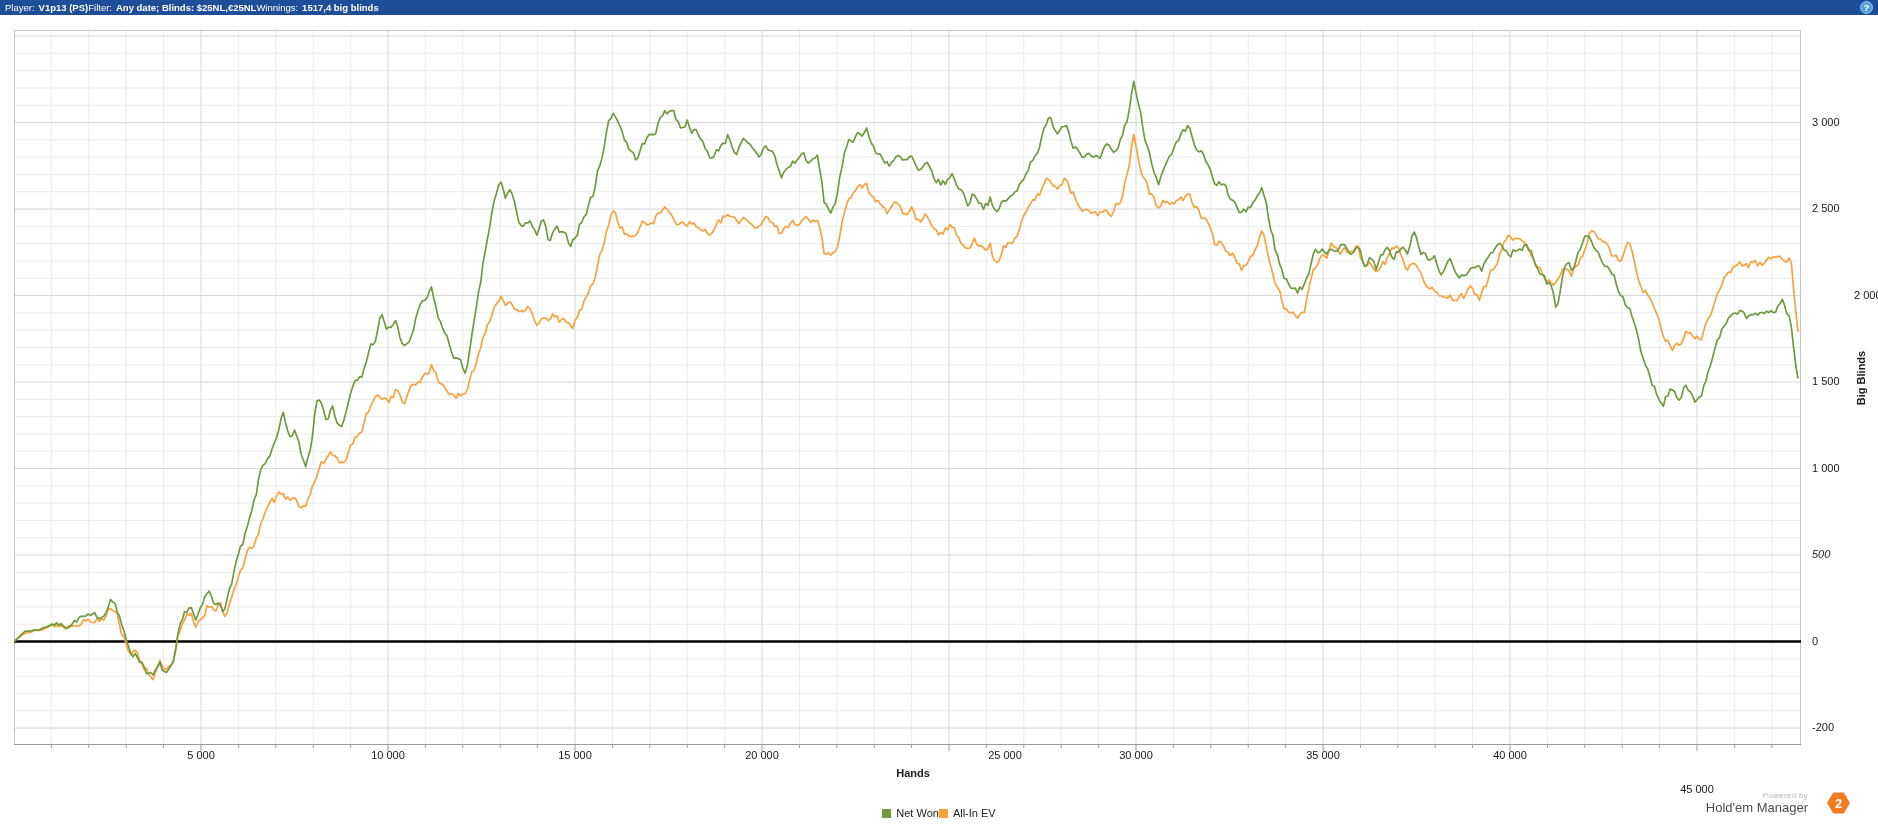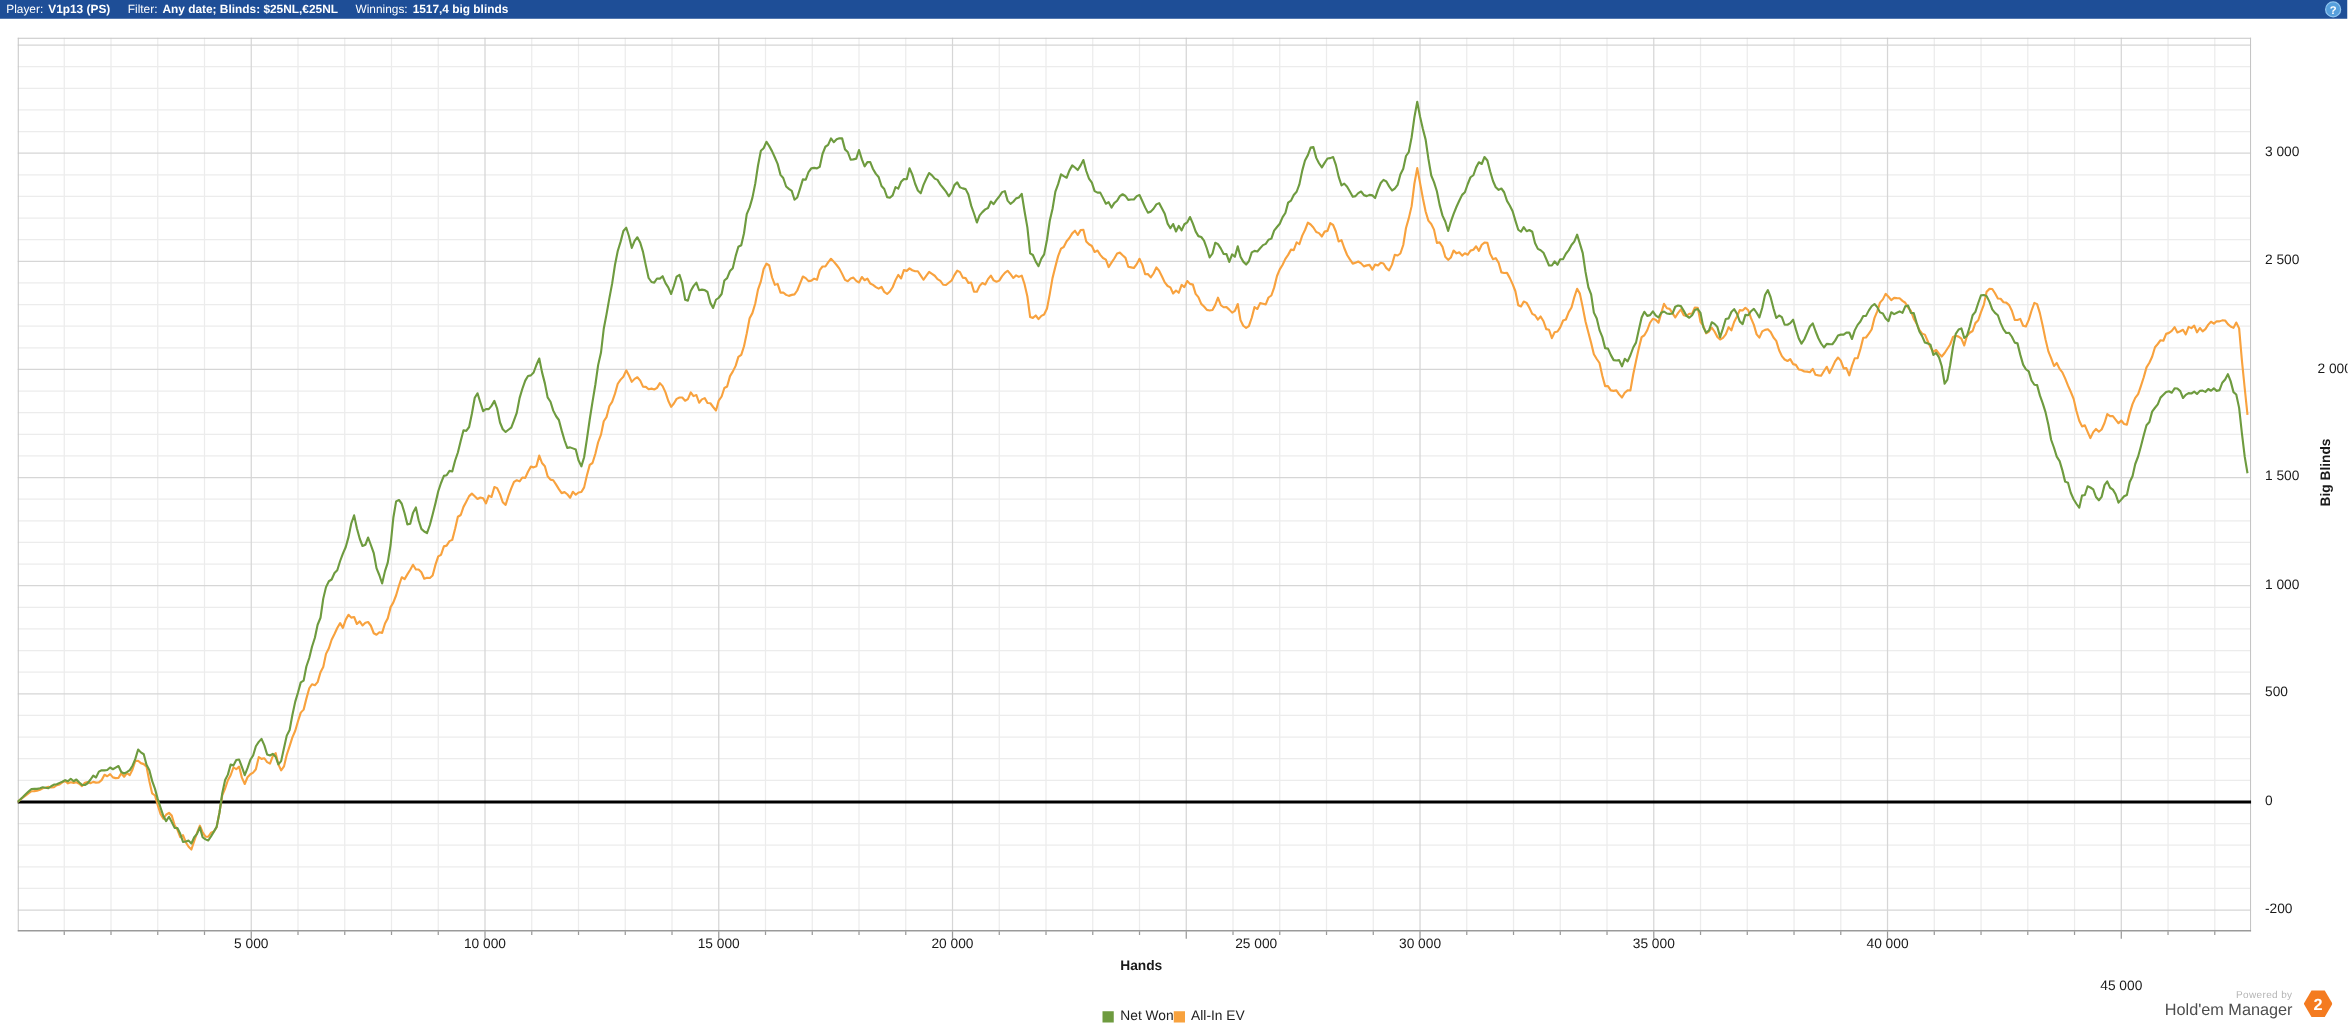--- a/index.html
+++ b/index.html
@@ -6,21 +6,21 @@
   body{
     width:1878px;height:828px;position:relative;background:#ffffff;
     font-family:"Liberation Sans",sans-serif;overflow:hidden;
   }
   .titlebar{
     position:absolute;left:0;top:0;width:1878px;height:15px;
     background:#1e4e97;color:#fff;font-size:9.5px;line-height:15px;
     white-space:nowrap;padding-left:5px;box-sizing:border-box;
   }
   .titlebar .seg-label{margin-right:4px;}
-  .titlebar .seg-value{font-weight:bold;margin-right:14px;}
+  .titlebar .seg-value{font-weight:bold;}
   .help-btn{
     position:absolute;right:5px;top:1px;width:13px;height:13px;border-radius:50%;
     background:#569fdc;border:1px solid #8ec4ef;color:#fff;font-size:9px;font-weight:bold;
     text-align:center;line-height:12px;box-sizing:border-box;cursor:pointer;
   }
   #plot{position:absolute;left:14px;top:30px;}
   .xtick-label{
     position:absolute;top:749px;width:80px;margin-left:-40px;text-align:center;
     font-size:11px;color:#1a1a1a;
   }
@@ -37,21 +37,21 @@
     font-size:11px;font-weight:bold;color:#1a1a1a;
     transform:rotate(-90deg);
   }
   .legend{
     position:absolute;left:0;top:803px;width:1878px;height:20px;
     display:flex;justify-content:center;align-items:center;
   }
   .legend-item{display:flex;align-items:center;gap:5px;font-size:11px;color:#222;}
   .legend-swatch{width:9px;height:9px;display:inline-block;}
   .powered{
-    position:absolute;right:12px;top:791px;display:flex;align-items:center;gap:9px;
+    position:absolute;right:28px;top:791px;display:flex;align-items:center;gap:19px;
   }
   .powered-col{display:flex;flex-direction:column;align-items:flex-end;}
   .powered-small{font-size:8px;color:#b5b5b5;letter-spacing:.3px;}
   .powered-name{font-size:13px;color:#4d4d4d;padding-left:44px;}
   .hm-badge{
     width:23px;height:23px;background:#f47b20;color:#fff;font-weight:bold;font-size:13px;
     display:flex;align-items:center;justify-content:center;
     clip-path:polygon(0% 50%,27% 4%,73% 4%,100% 50%,73% 96%,27% 96%);
   }
 </style>
@@ -223,21 +223,21 @@
     <div class="xtick-label" style="left: 762.012px;">20 000</div>
     <div class="xtick-label" style="left: 1005px;">25 000</div>
     <div class="xtick-label" style="left: 1136.02px;">30 000</div>
     <div class="xtick-label" style="left: 1323.02px;">35 000</div>
     <div class="xtick-label" style="left: 1510.02px;">40 000</div>
     <div class="xtick-label" style="left: 1697.03px; margin-top: 34px;">45 000</div>
   </div>
 <div id="yticks">
     <div class="ytick-label" style="top: 721.046px;">-200</div>
     <div class="ytick-label" style="top: 634.547px;">0</div>
-    <div class="ytick-label" style="top: 548.048px;">500</div>
+    <div class="ytick-label" style="top: 548.048px; font-style: italic;">500</div>
     <div class="ytick-label" style="top: 461.549px;">1 000</div>
     <div class="ytick-label" style="top: 375.051px;">1 500</div>
     <div class="ytick-label" style="top: 288.552px; margin-left: 42px;">2 000</div>
     <div class="ytick-label" style="top: 202.053px;">2 500</div>
     <div class="ytick-label" style="top: 115.554px;">3 000</div>
   </div>
 
 <div class="xaxis-title">Hands</div>
 <div class="yaxis-title">Big Blinds</div>
 

